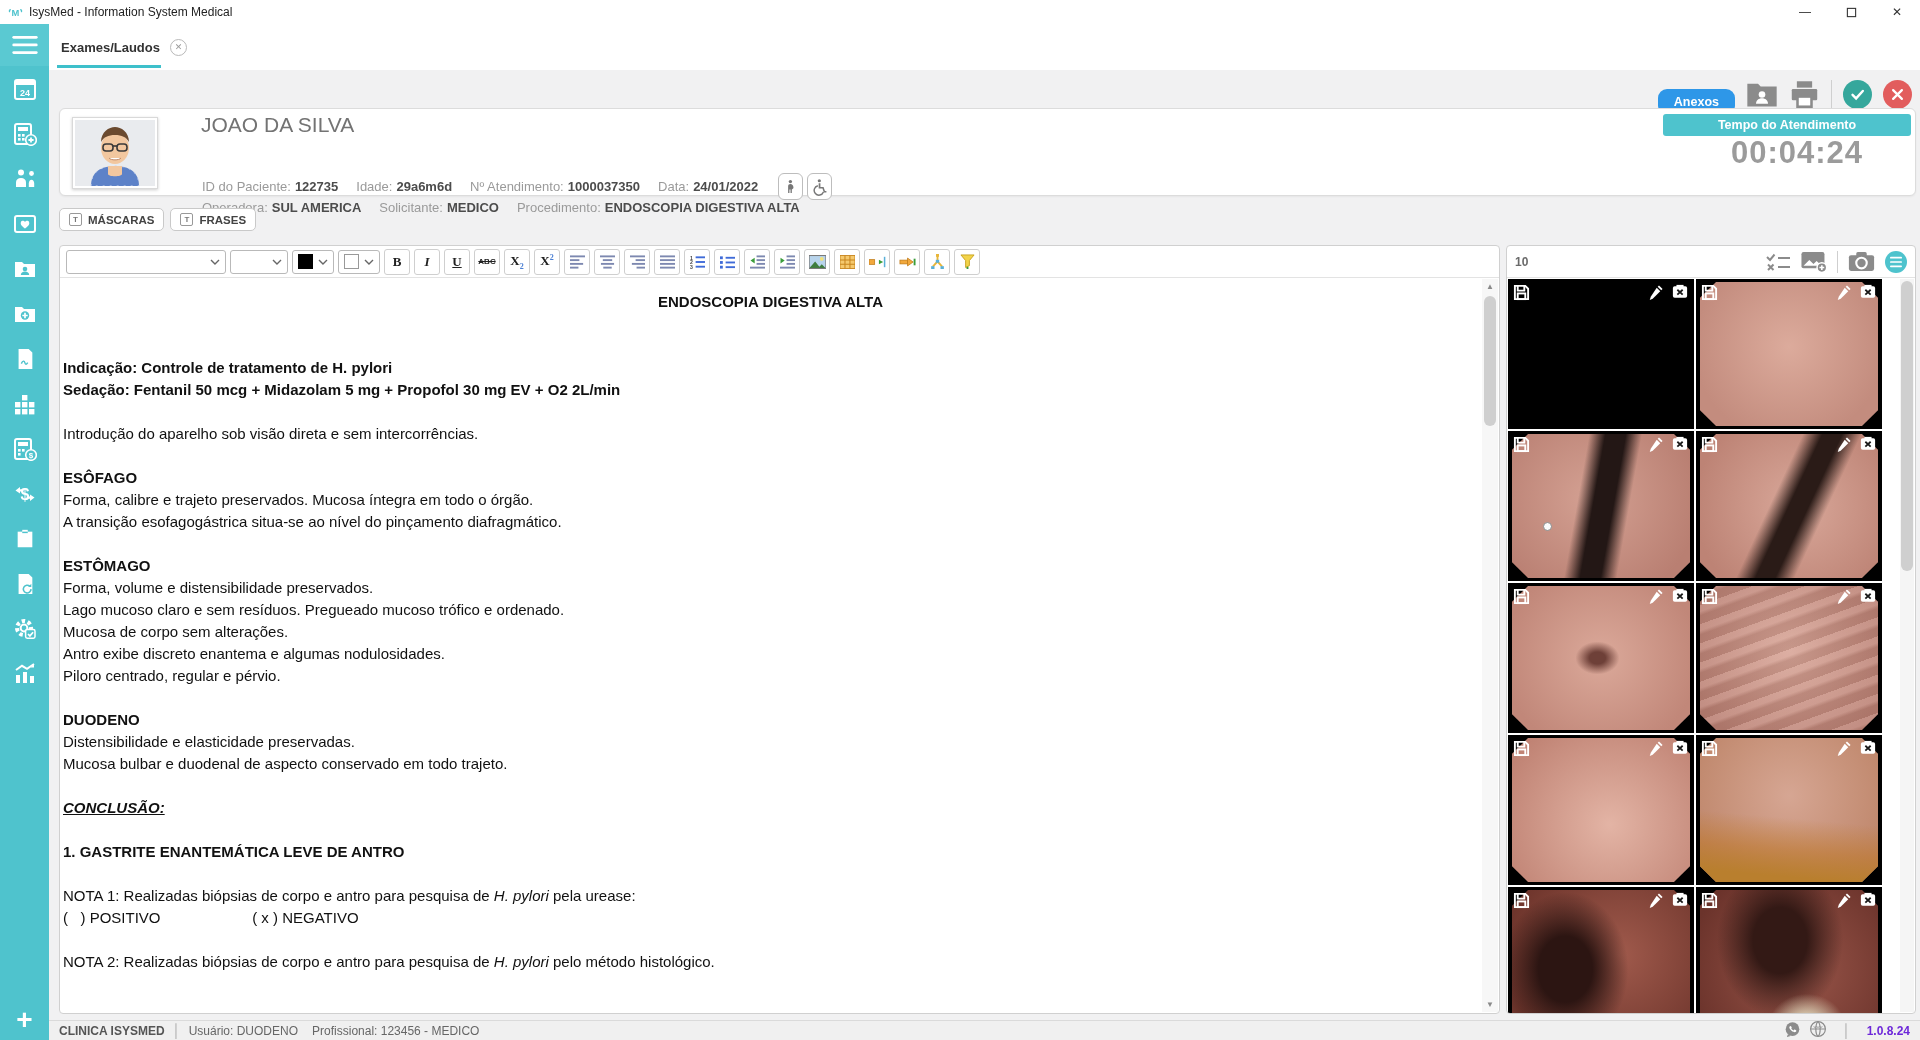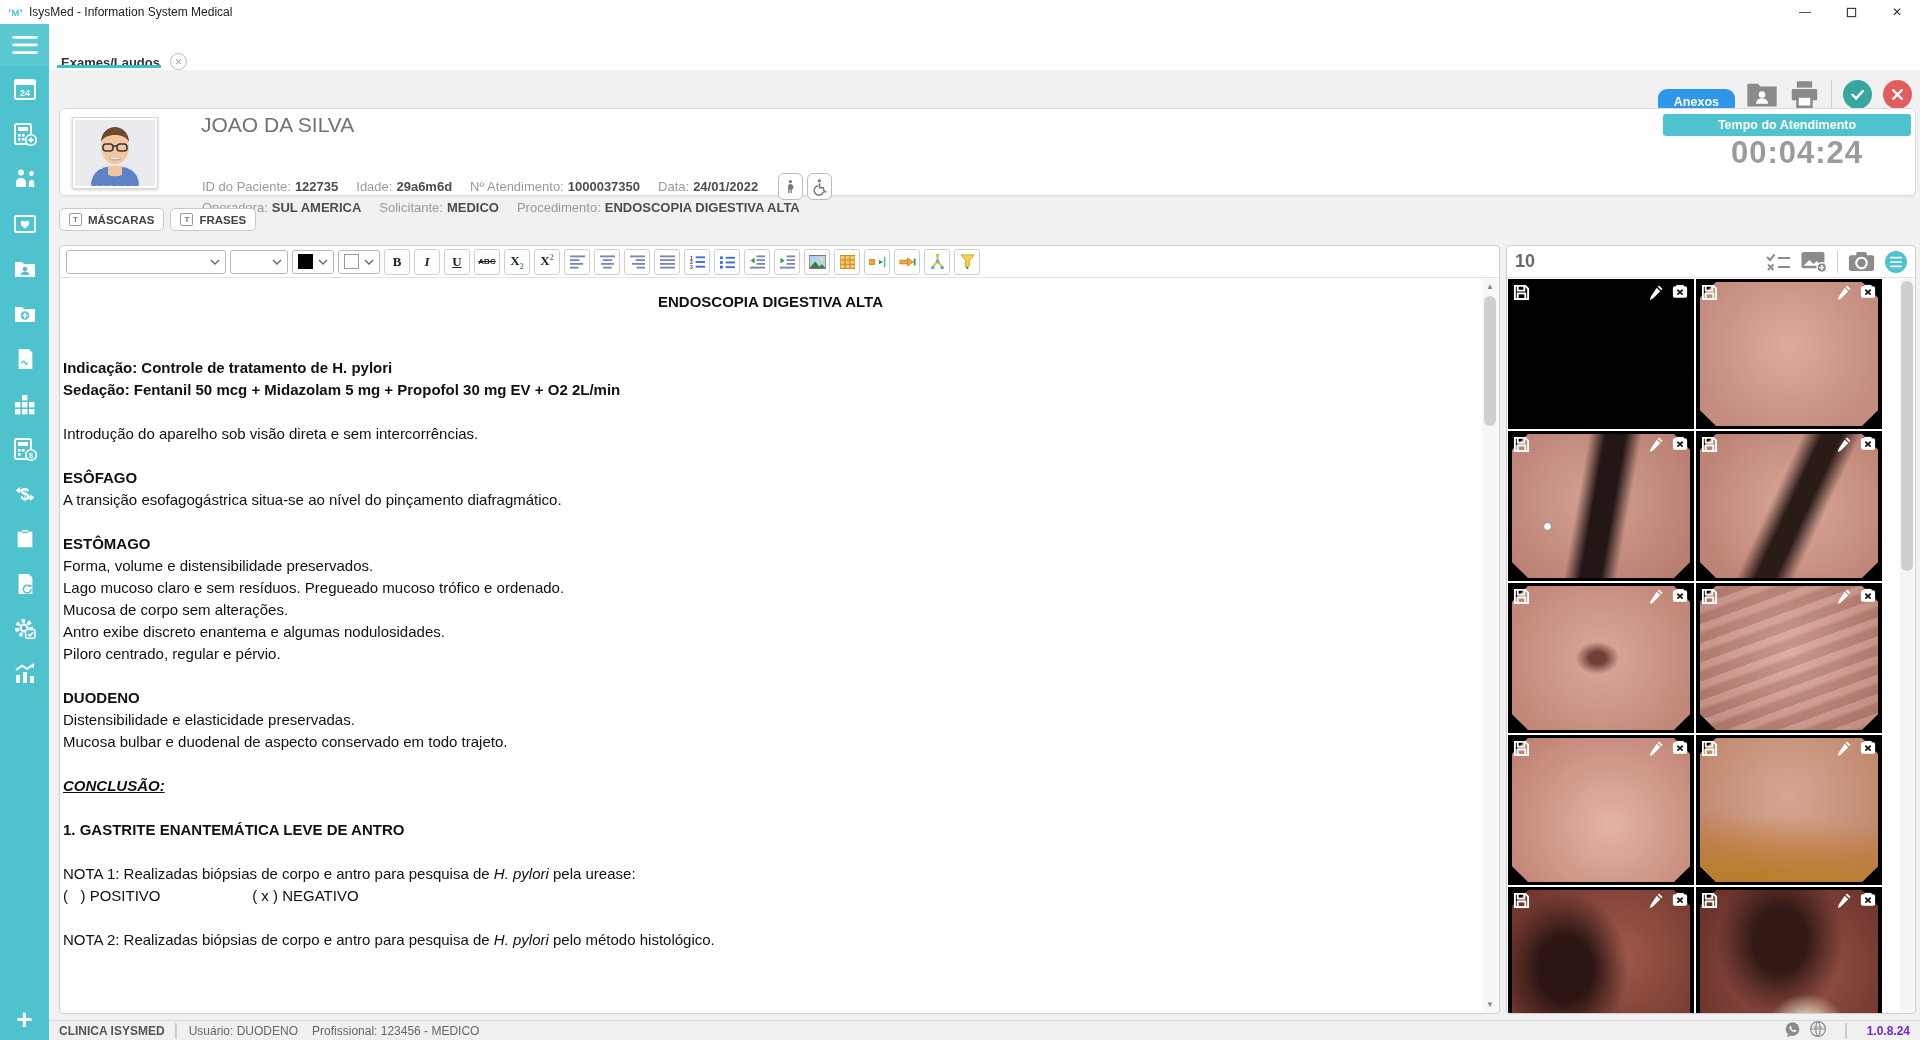--- a/index.html
+++ b/index.html
@@ -18,21 +18,21 @@
   
   .sidebar { position:absolute; left:0; top:24px; bottom:0; width:49px; background:#4fc3cd; z-index:40;
     display:flex; flex-direction:column; }
   .side-item { width:49px; height:45px; display:flex; align-items:center; justify-content:center; cursor:pointer; }
   .side-item:first-child { height:42px; background:#5ac9d2; }
   .side-add { margin-top:auto; height:40px; display:flex; align-items:center; justify-content:center;
     color:#fff; font-size:28px; font-weight:bold; background:#4fc3cd; }
 
   
   .tabstrip { position:absolute; left:49px; top:24px; right:0; height:46px; background:#fff; z-index:30; }
-  .tab { position:absolute; left:8px; top:0; height:100%; display:flex; align-items:flex-end; gap:10px; padding:0 4px; }
+  .tab { position:absolute; left:8px; top:0; height:100%; display:flex; align-items:center; gap:10px; padding:0 4px; }
   .tab-label { font-size:13px; font-weight:bold; color:#333; }
   .tab-underline { position:absolute; left:8px; bottom:2px; width:104px; height:3px; background:#3ec0cb; }
   .tab-close { width:17px; height:17px; border:1px solid #b9b9b9; border-radius:50%; color:#9a9a9a;
     font-size:9px; display:flex; align-items:center; justify-content:center; background:#fff; }
 
   
   .content { position:absolute; left:49px; top:70px; right:0; bottom:20px; background:#f1f1f2; }
 
   
   .actions { position:absolute; top:3px; right:8px; display:flex; align-items:center; gap:11px; }
@@ -102,21 +102,21 @@
   .vscroll .up { top:0; } .vscroll .dn { bottom:0; }
   .vscroll .thumbbar { position:absolute; left:2px; top:17px; width:12px; height:130px; background:#cfcfcf; border-radius:6px; }
 
   .splitter-dot { position:absolute; left:1494px; top:452px; width:9px; height:9px; border:1px solid #8a8a8a;
     border-radius:50%; background:#fafafa; z-index:5; }
 
   
   .imgpanel { position:absolute; left:1457px; right:4px; top:175px; bottom:6px; background:#fff;
     border:1px solid #d0d0d0; border-radius:4px; overflow:hidden; }
   .imgpanel .phead { height:32px; border-bottom:1px solid #e3e3e3; display:flex; align-items:center; padding:0 8px; }
-  .pcount { font-size:18px; font-weight:bold; color:#6a6a6a; }
+  .pcount { font-size:12px; font-weight:bold; color:#6a6a6a; }
   .phead-icons { margin-left:auto; display:flex; align-items:center; gap:9px; }
   .menu-circle { width:22px; height:22px; border-radius:50%; background:#4ec3cd; display:flex;
     align-items:center; justify-content:center; }
   .grid { position:absolute; left:1px; right:16px; top:33px; bottom:0; display:flex; flex-wrap:wrap;
     gap:2px; overflow:hidden; }
   .thumb { position:relative; width:186px; height:150px; background:#000; }
   .shot { position:absolute; left:4px; right:4px; top:3px; bottom:3px;
     clip-path:polygon(9% 0,91% 0,100% 11%,100% 89%,91% 100%,9% 100%,0 89%,0 11%); }
   .ov { position:absolute; background:transparent; border:none; padding:0; display:flex; }
   .ov.save { left:5px; top:5px; } .ov.edit { right:30px; top:5px; } .ov.del { right:6px; top:5px; }
@@ -576,20 +576,21 @@
     <div class="doc" id="doc">
         <div class="dline t-title">ENDOSCOPIA DIGESTIVA ALTA</div>
         <div class="dline">&nbsp;</div>
         <div class="dline">&nbsp;</div>
         <div class="dline t-b">Indicação: Controle de tratamento de H. pylori</div>
         <div class="dline t-b">Sedação: Fentanil 50 mcg + Midazolam 5 mg + Propofol 30 mg EV + O2 2L/min</div>
         <div class="dline">&nbsp;</div>
         <div class="dline">Introdução do aparelho sob visão direta e sem intercorrências.</div>
         <div class="dline">&nbsp;</div>
         <div class="dline t-b">ESÔFAGO</div>
+        <div class="dline">Forma, calibre e trajeto preservados. Mucosa íntegra em todo o órgão.</div>
         <div class="dline">A transição esofagogástrica situa-se ao nível do pinçamento diafragmático.</div>
         <div class="dline">&nbsp;</div>
         <div class="dline t-b">ESTÔMAGO</div>
         <div class="dline">Forma, volume e distensibilidade preservados.</div>
         <div class="dline">Lago mucoso claro e sem resíduos. Pregueado mucoso trófico e ordenado.</div>
         <div class="dline">Mucosa de corpo sem alterações.</div>
         <div class="dline">Antro exibe discreto enantema e algumas nodulosidades.</div>
         <div class="dline">Piloro centrado, regular e pérvio.</div>
         <div class="dline">&nbsp;</div>
         <div class="dline t-b">DUODENO</div>

